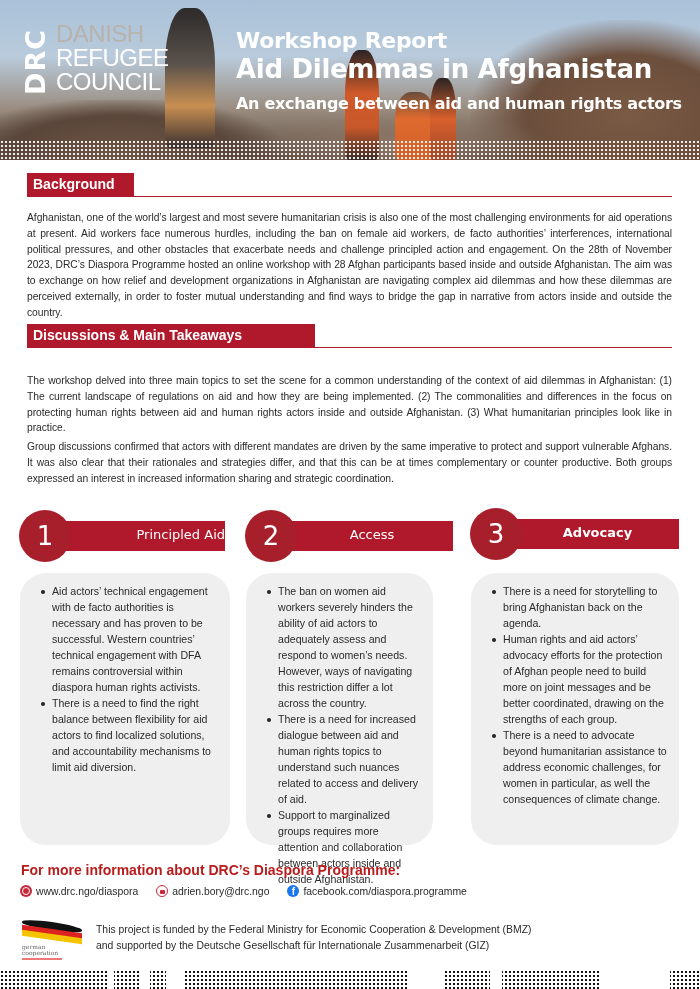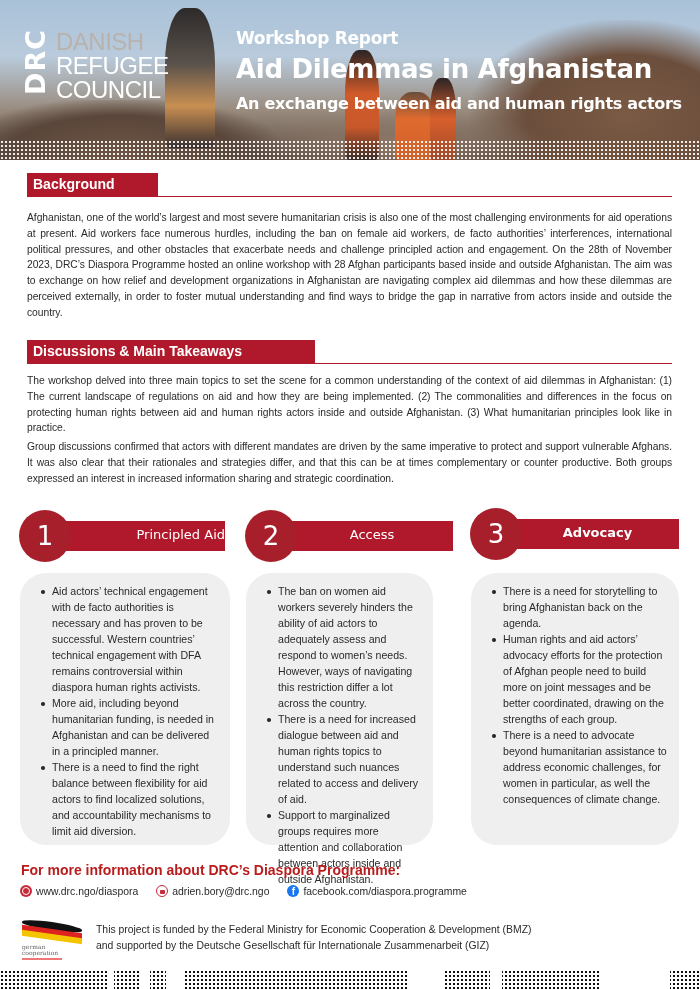--- a/index.html
+++ b/index.html
@@ -27,36 +27,36 @@
     background-image: radial-gradient(circle, rgba(255,255,255,0.9) 1px, rgba(255,255,255,0) 1.5px);
     background-size: 4px 4px;
   }
 
   .logo { position:absolute; left: 20px; top: 22px; height: 80px; width: 140px; }
   .logo .drc {
     position:absolute; left: 0; top: 80px; transform-origin: 0 0; transform: rotate(-90deg);
     font-family: "DejaVu Sans", sans-serif; font-weight: bold; font-size: 27px; color: #ffffff;
     letter-spacing: 1px; width: 80px; text-align: center; line-height: 32px;
   }
-  .logo .words { position:absolute; left: 36px; top: 8px; font-family: "Liberation Sans", sans-serif;
+  .logo .words { position:absolute; left: 36px; top: 0; font-family: "Liberation Sans", sans-serif;
     font-size: 24px; line-height: 24px; color: #ffffff; letter-spacing: -0.5px; }
   .logo .words div:first-child { color: #b8b2ad; }
 
   .htitle { position:absolute; left: 236px; color: #ffffff; font-family: "DejaVu Sans", sans-serif; font-weight: bold; white-space: nowrap; }
-  .h-report { top: 28px; font-size: 17px; letter-spacing: -0.3px; }
+  .h-report { top: 28px; font-size: 22px; letter-spacing: -0.3px; }
   .h-main { top: 54px; font-size: 26px; letter-spacing: -0.3px; }
   .h-sub { top: 94px; font-size: 16px; letter-spacing: -0.3px; }
 
   
   .sec-head { position:absolute; left: 27px; width: 645px; height: 24px; border-bottom: 1px solid #b0192b; }
   .sec-head .tag { display:inline-block; background: #b0192b; color: #fff; font-weight: bold;
     font-size: 14px; line-height: 22px; padding: 0 6px; height: 23px; }
   .sec1 { top: 173px; }
-  .sec1 .tag { width: 131px; }
-  .sec2 { top: 340px; }
+  .sec1 .tag { width: 107px; }
+  .sec2 { top: 324px; }
   .sec2 .tag { width: 288px; }
 
   .para { position:absolute; left: 27px; width: 645px; font-size: 10.3px; line-height: 15.8px; color: #2a2a2a; text-align: justify; letter-spacing: -0.05px; }
   .p1 { top: 210px; }
   .p2 { top: 373px; }
   .p3 { top: 439px; }
 
   
   .topic { position:absolute; top: 510px; height: 55px; }
   .topic .bar { position:absolute; left: 26px; top: 11px; height: 30px; background: #b0192b; color:#fff;
@@ -147,21 +147,20 @@
   <div class="num">2</div>
 </div>
 <div class="topic t3">
   <div class="bar">Advocacy</div>
   <div class="num">3</div>
 </div>
 
 <div class="card c1">
   <ul>
     <li>Aid actors’ technical engagement with de facto authorities is necessary and has proven to be successful. Western countries’ technical engagement with DFA remains controversial within diaspora human rights activists.</li>
-    <li>More aid, including beyond humanitarian funding, is needed in Afghanistan and can be delivered in a principled manner.</li>
     <li>There is a need to find the right balance between flexibility for aid actors to find localized solutions, and accountability mechanisms to limit aid diversion.</li>
   </ul>
 </div>
 <div class="card c2">
   <ul>
     <li>The ban on women aid workers severely hinders the ability of aid actors to adequately assess and respond to women’s needs. However, ways of navigating this restriction differ a lot across the country.</li>
     <li>There is a need for increased dialogue between aid and human rights topics to understand such nuances related to access and delivery of aid.</li>
     <li>Support to marginalized groups requires more attention and collaboration between actors inside and outside Afghanistan.</li>
   </ul>
 </div>

